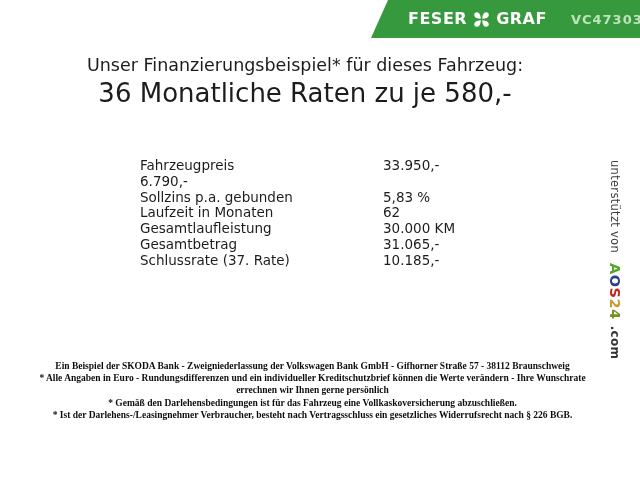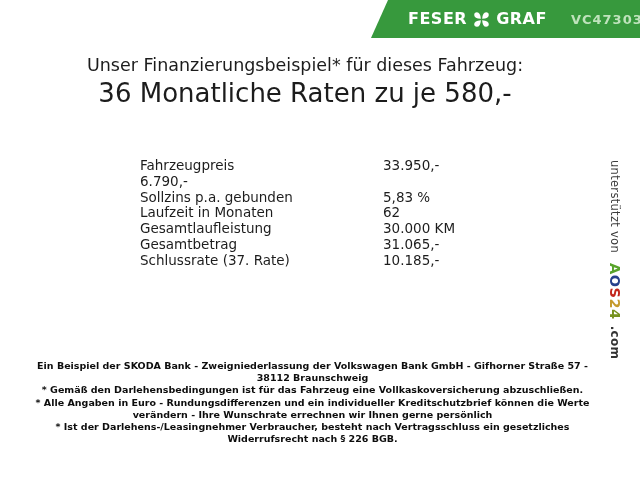--- a/index.html
+++ b/index.html
@@ -69,20 +69,21 @@
   
   .footer {
     position: absolute;
     left: 25px; top: 360px;
     width: 575px;
     text-align: center;
     font-size: 9.5px;
     font-weight: bold;
     line-height: 12.2px;
     color: #0d0d0d;
+    font-family: Liberation Serif, serif;
   }
   .fline { margin: 0; }
 
   
   .sidebar {
     position: absolute;
     left: 607px; top: 160px;
     height: 200px;
     writing-mode: vertical-rl;
     white-space: nowrap;
@@ -153,22 +154,22 @@
       <span class="val">31.065,-</span>
     </div>
     <div class="frow">
       <span class="lbl">Schlussrate (37. Rate)</span>
       <span class="val">10.185,-</span>
     </div>
   </div>
 
 <div class="footer" id="footer-notes">
     <div class="fline">Ein Beispiel der SKODA Bank - Zweigniederlassung der Volkswagen Bank GmbH - Gifhorner Straße 57 - 38112 Braunschweig</div>
+    <div class="fline">* Alle Angaben in Euro - Rundungsdifferenzen und ein individueller Kreditschutzbrief können die Werte verändern - Ihre Wunschrate errechnen wir Ihnen gerne persönlich</div>
     <div class="fline">* Gemäß den Darlehensbedingungen ist für das Fahrzeug eine Vollkaskoversicherung abzuschließen.</div>
-    <div class="fline">* Alle Angaben in Euro - Rundungsdifferenzen und ein individueller Kreditschutzbrief können die Werte verändern - Ihre Wunschrate errechnen wir Ihnen gerne persönlich</div>
     <div class="fline">* Ist der Darlehens-/Leasingnehmer Verbraucher, besteht nach Vertragsschluss ein gesetzliches Widerrufsrecht nach § 226 BGB.</div>
   </div>
 
 <div class="sidebar">
   <span>unterstützt von</span>
   <span class="aos-logo" id="aos-logo"><span style="color: rgb(88, 163, 42);">A</span><span style="color: rgb(39, 65, 140);">O</span><span style="color: rgb(195, 39, 28);">S</span><span style="color: rgb(197, 154, 43);">2</span><span style="color: rgb(118, 146, 30);">4</span></span>
   <span class="suffix">.com</span>
 </div>
 
 </body></html>

